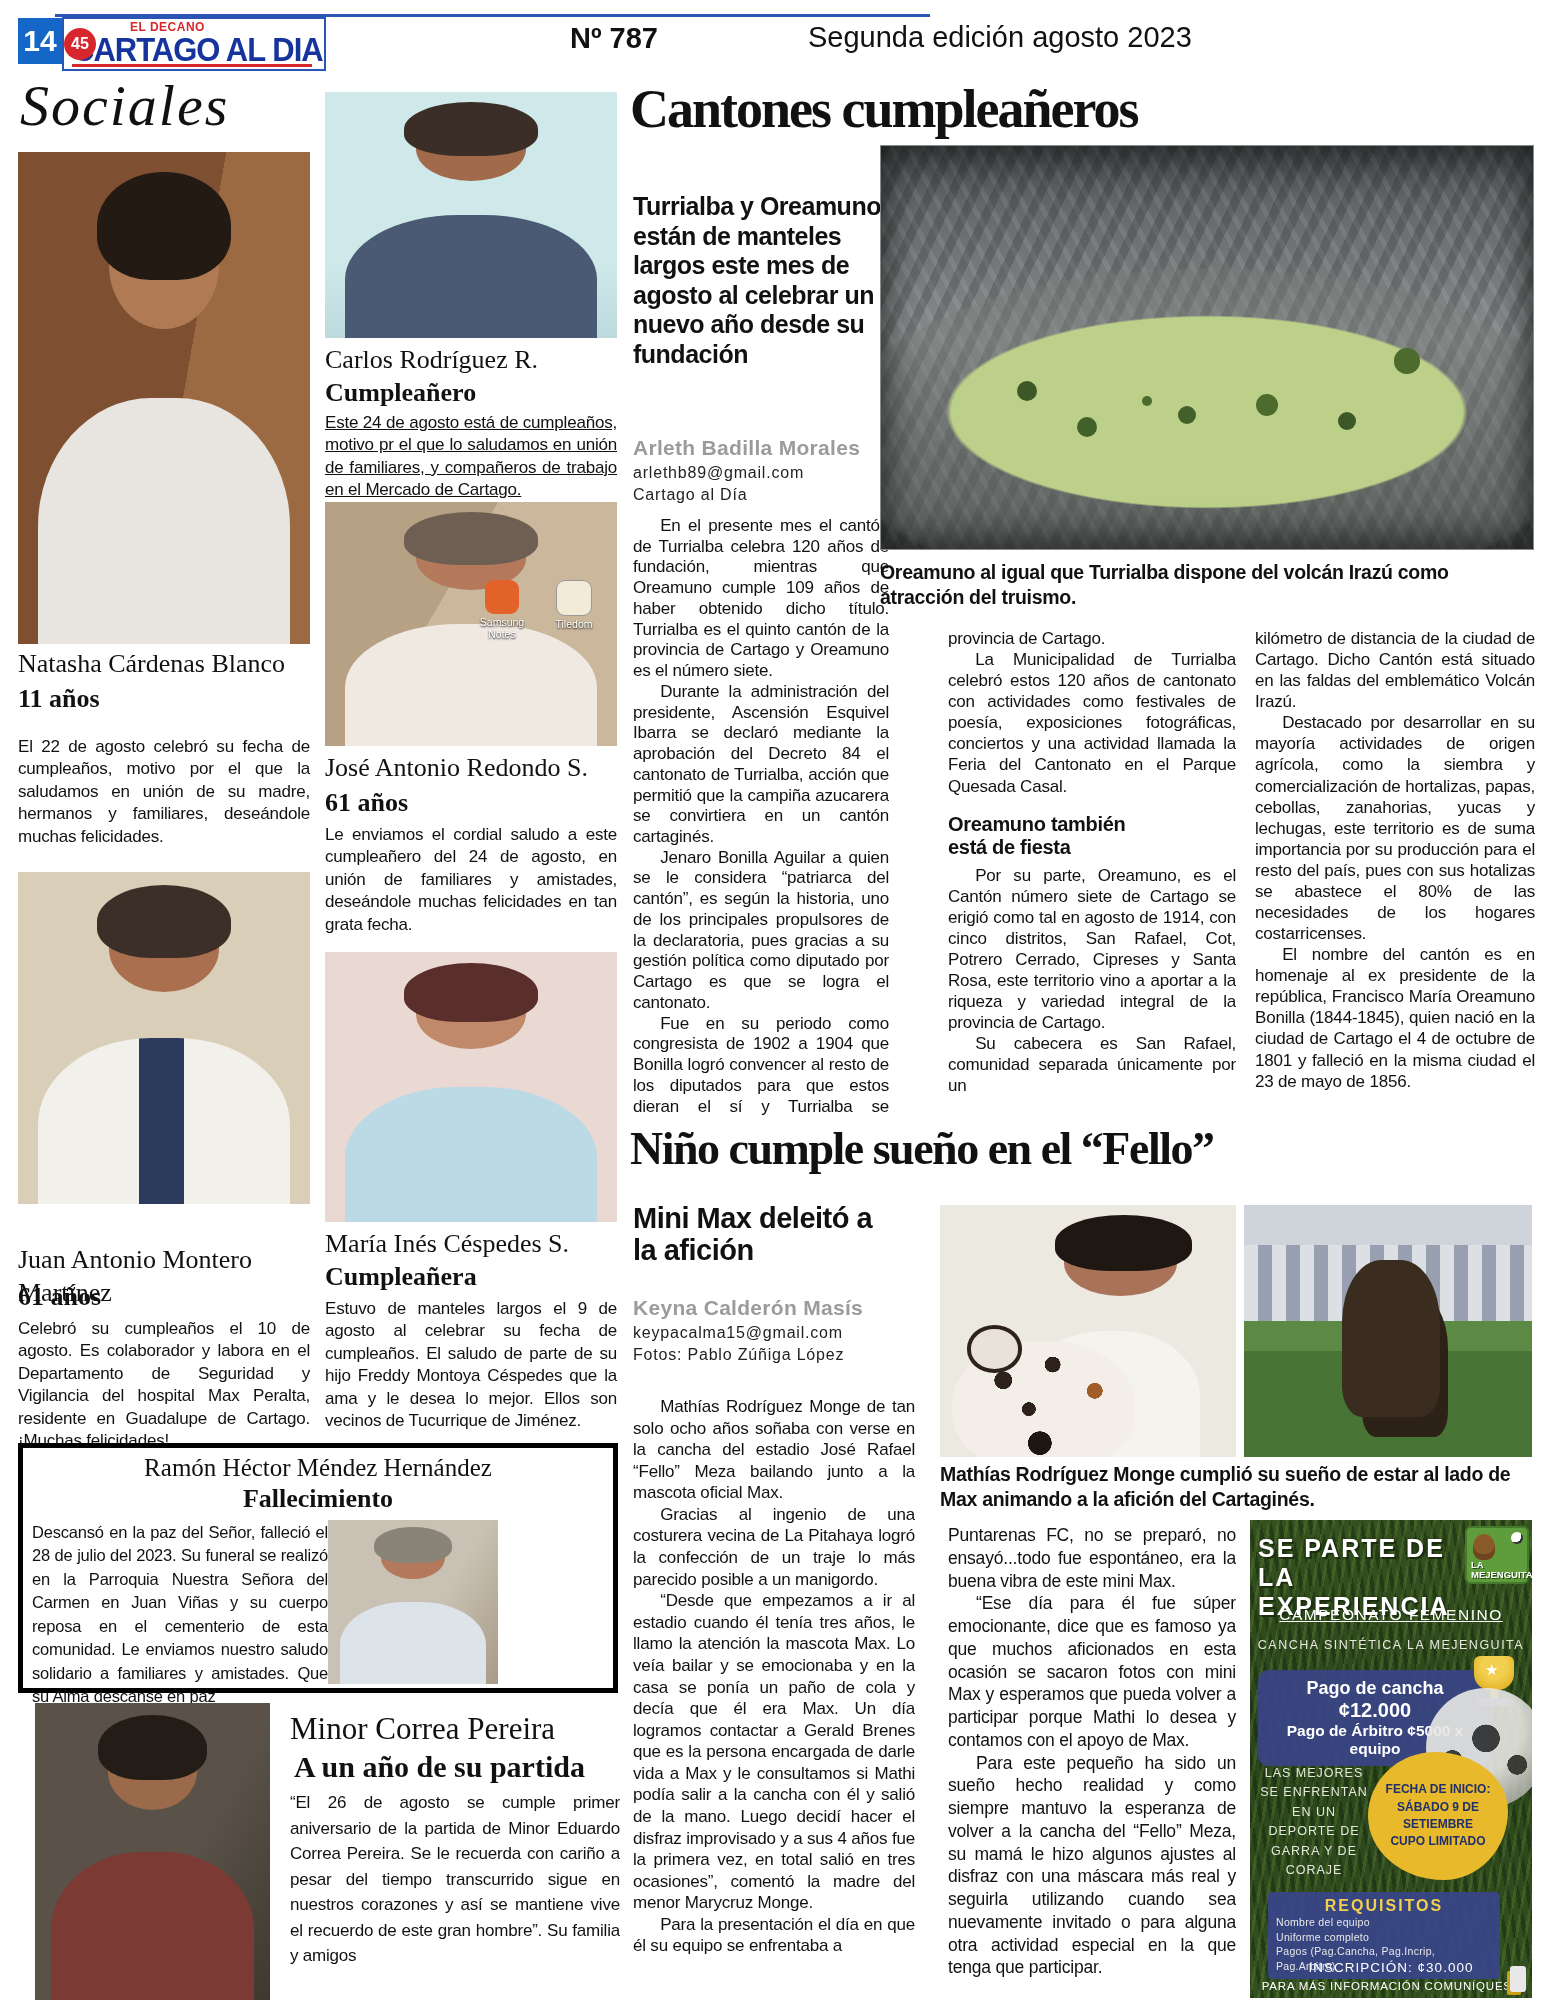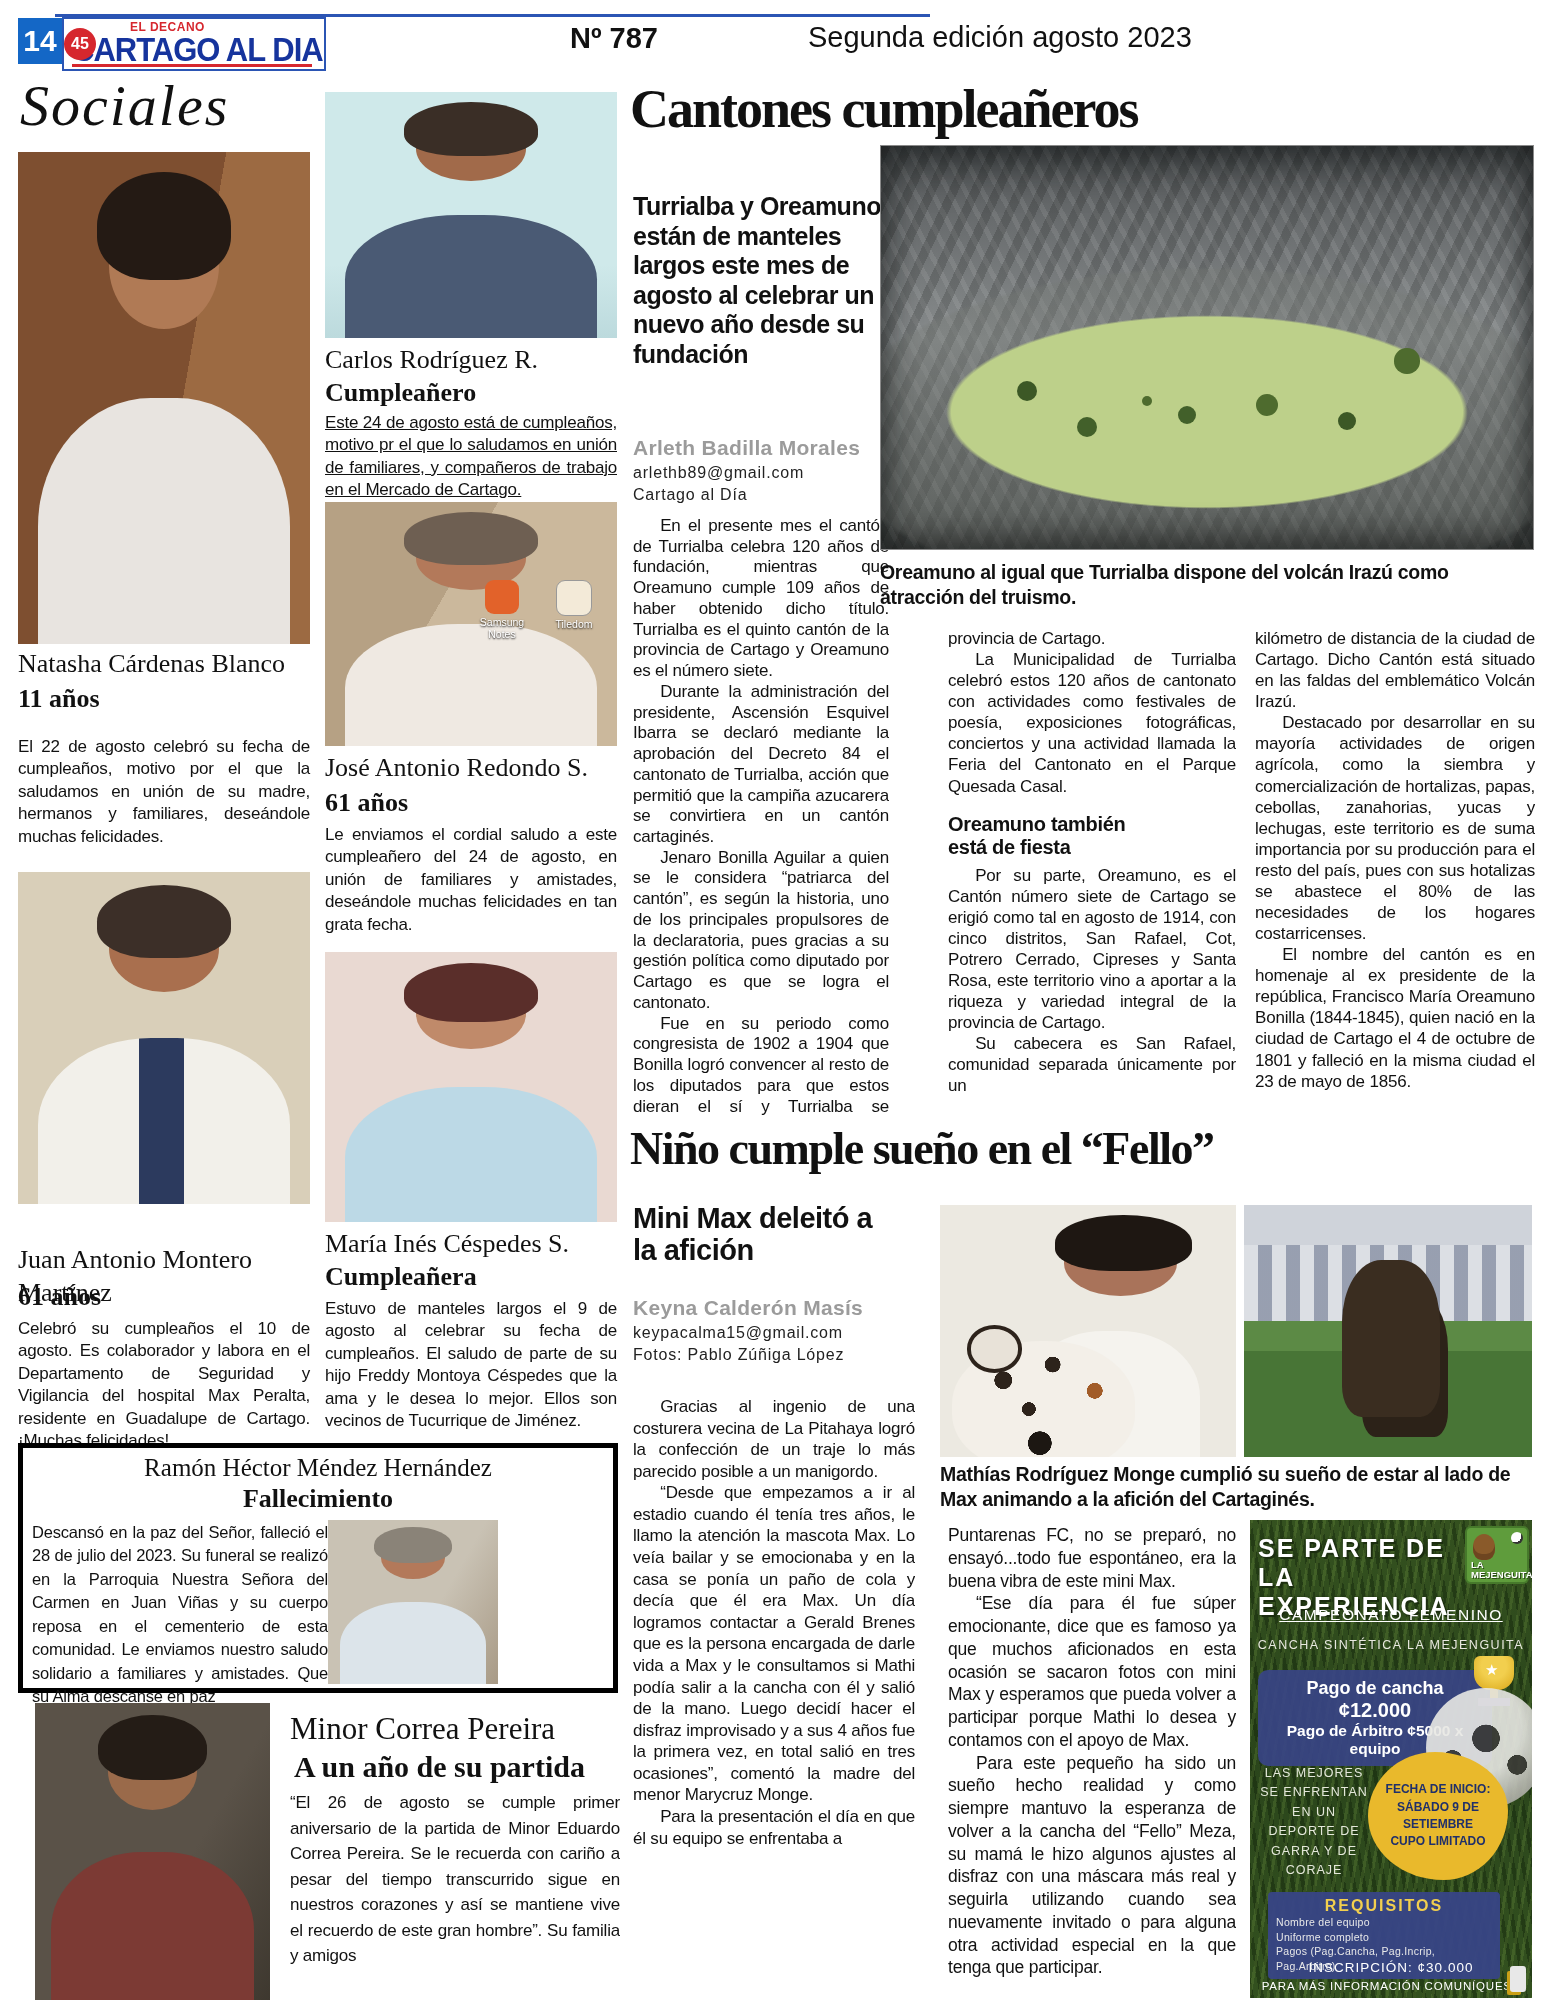--- a/index.html
+++ b/index.html
@@ -249,20 +249,21 @@
 </div>
 
 <div class="abs headline2" style="left:630px;top:1122px;">Niño cumple sueño en el “Fello”</div>
 <div class="abs subhead-big" style="left:633px;top:1202px;width:250px;">Mini Max deleitó a la afición</div>
 <div class="abs" style="left:633px;top:1296px;">
   <div class="byname">Keyna Calderón Masís</div>
   <div class="bymeta">keypacalma15@gmail.com</div>
   <div class="bymeta">Fotos: Pablo Zúñiga López</div>
 </div>
 <div class="abs bodytxt" style="left:633px;top:1396px;width:282px;height:604px;overflow:hidden;line-height:1.27;">
+  <p class="indent">Mathías Rodríguez Monge de tan solo ocho años soñaba con verse en la cancha del estadio José Rafael “Fello” Meza bailando junto a la mascota oficial Max.</p>
   <p class="indent">Gracias al ingenio de una costurera vecina de La Pitahaya logró la confección de un traje lo más parecido posible a un manigordo.</p>
   <p class="indent">“Desde que empezamos a ir al estadio cuando él tenía tres años, le llamo la atención la mascota Max. Lo veía bailar y se emocionaba y en la casa se ponía un paño de cola y decía que él era Max. Un día logramos contactar a Gerald Brenes que es la persona encargada de darle vida a Max y le consultamos si Mathi podía salir a la cancha con él y salió de la mano. Luego decidí hacer el disfraz improvisado y a sus 4 años fue la primera vez, en total salió en tres ocasiones”, comentó la madre del menor Marycruz Monge.</p>
   <p class="indent">Para la presentación el día en que él su equipo se enfrentaba a</p>
 </div>
 
 <div class="photo p-boy" style="left:940px;top:1205px;width:296px;height:252px;">
   <div class="ph-torso" style="left:28%;width:60%;"></div>
   <div class="ph-head" style="left:42%;"></div>
   <div class="ph-hair" style="left:39%;"></div>
   <div class="mask"></div>

